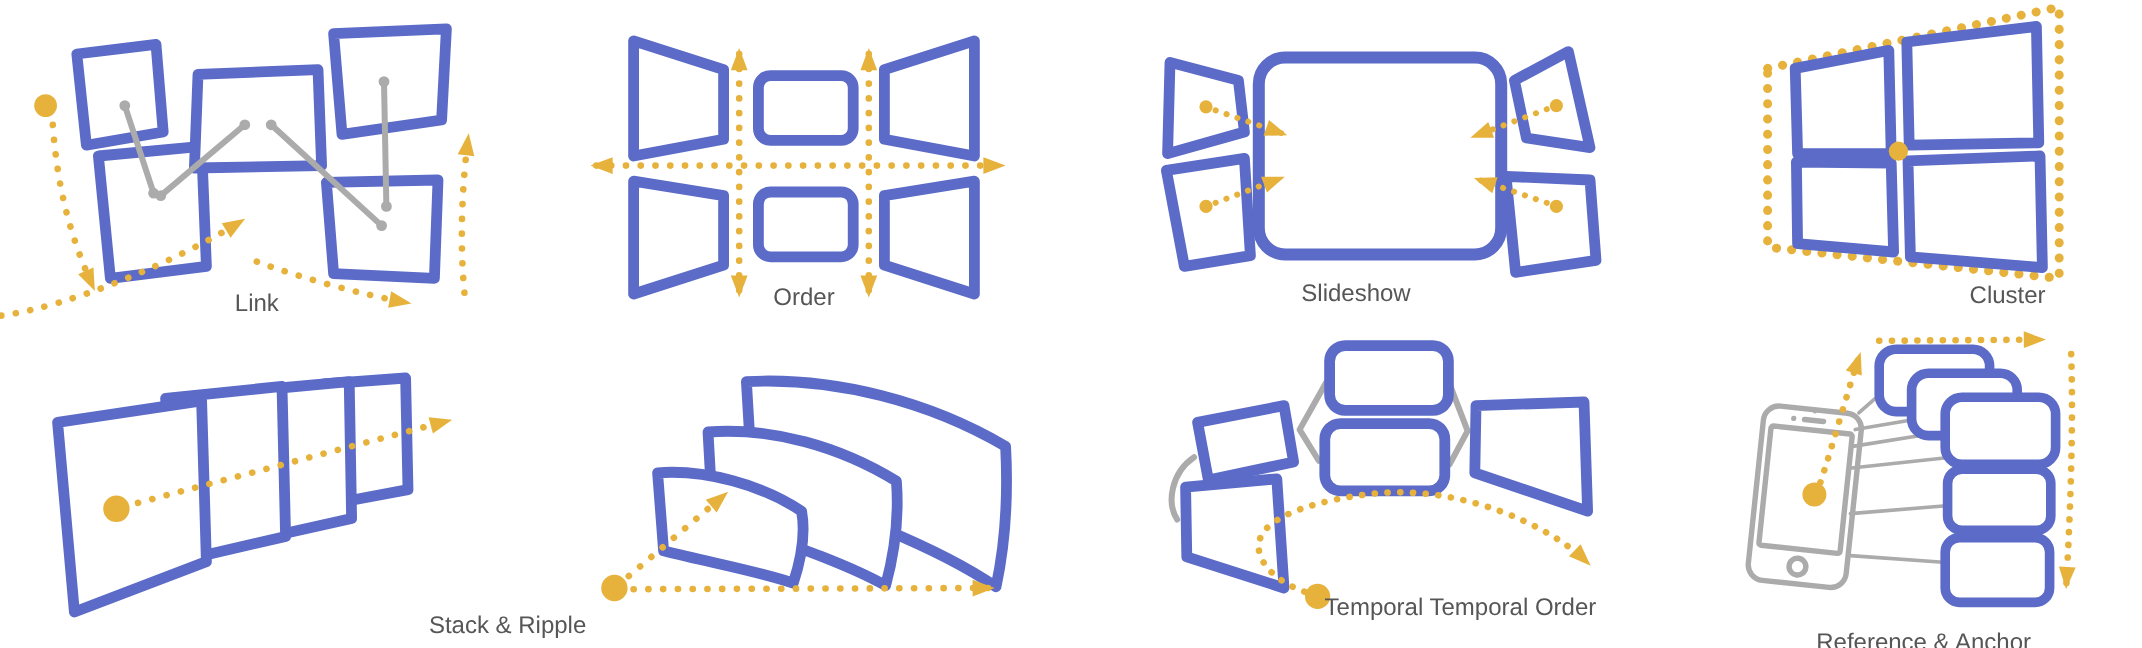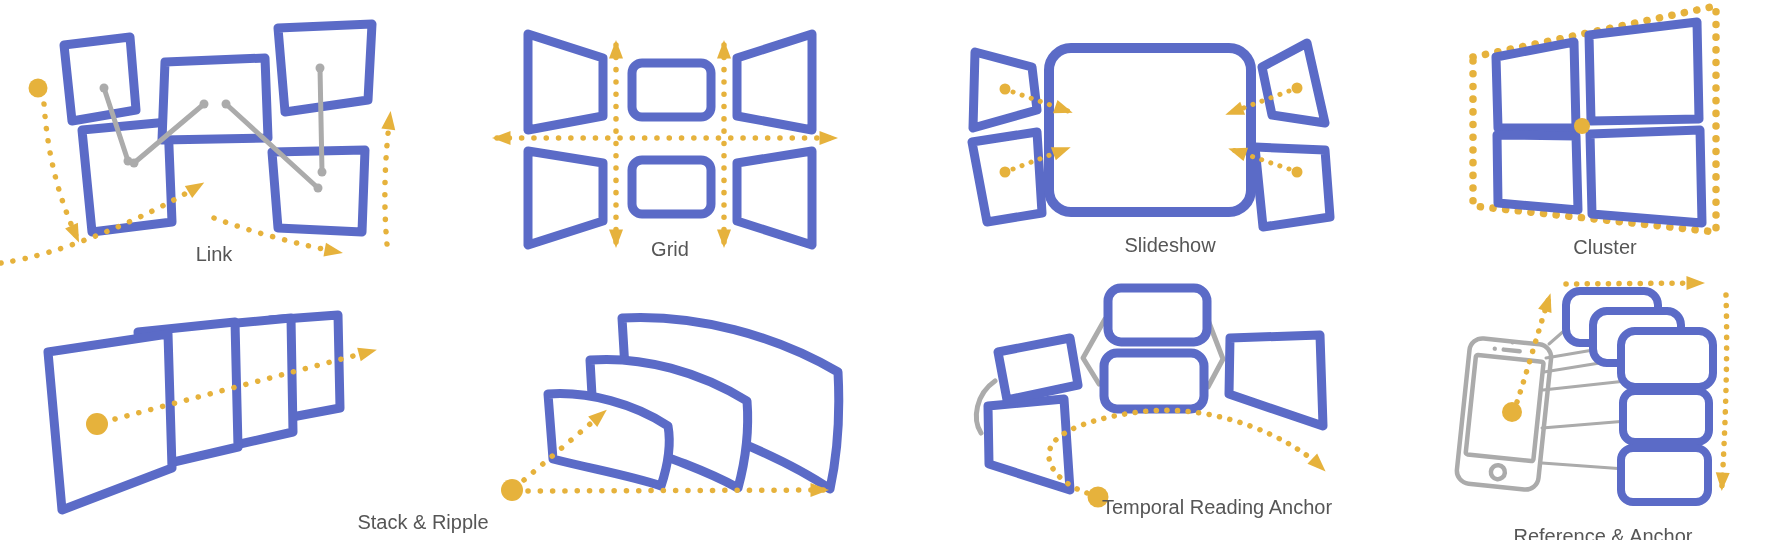--- a/index.html
+++ b/index.html
@@ -158,19 +158,19 @@
     <rect class="frame frame-8" x="1623" y="391" width="86" height="51" rx="12"></rect>
     <rect class="frame frame-8" x="1621" y="448" width="87" height="54" rx="12"></rect>
     <circle class="ydot" cx="1512" cy="412" r="10"></circle>
     <path class="dots-md" d="M1517,402 C1527,372 1538,332 1549,298" marker-end="url(#ah)"></path>
     <path class="dots-md" d="M1566,284 L1700,283" marker-end="url(#ah)"></path>
     <path class="dots-md" d="M1726,295 C1728,360 1725,430 1722,486" marker-end="url(#ah)"></path>
   </g>
 </svg>
 
   <div class="label" style="left:214px;top:254px">Link</div>
-  <div class="label" style="left:670px;top:249px">Grid</div>
-  <div class="label" style="left:1170px;top:245px">Slideshow</div>
-  <div class="label" style="left:1605px;top:247px">Cluster</div>
+  <div class="label" style="left:670px;top:249px">Order</div>
+  <div class="label" style="left:1130px;top:245px">Slideshow</div>
+  <div class="label" style="left:1673px;top:247px">Cluster</div>
   <div class="label" style="left:423px;top:522px">Stack &amp; Ripple</div>
-  <div class="label" style="left:1217px;top:507px">Temporal Reading Anchor</div>
+  <div class="label" style="left:1217px;top:507px">Temporal Temporal Order</div>
   <div class="label" style="left:1603px;top:536px">Reference &amp; Anchor</div>
 </div>
 
 </body></html>

